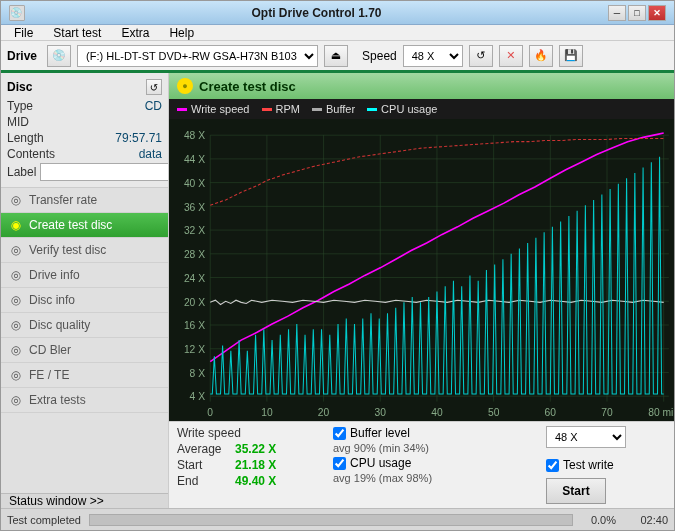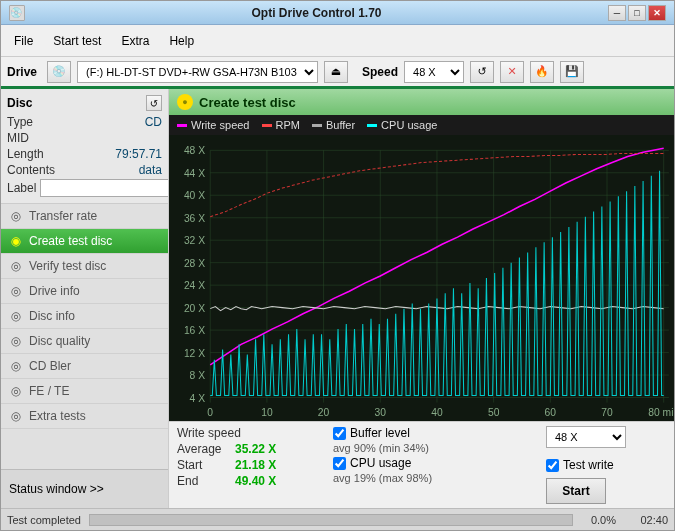--- a/index.html
+++ b/index.html
@@ -56,21 +56,21 @@
     }
     .title-btn.minimize { background: linear-gradient(to bottom, #f0f0f0, #d8d8d8); }
     .title-btn.maximize { background: linear-gradient(to bottom, #f0f0f0, #d8d8d8); }
     .title-btn.close { background: linear-gradient(to bottom, #e05050, #c03030); color: white; }
     .menu-bar {
       background: #f0f0f0;
       padding: 2px 4px;
       display: flex;
       gap: 2px;
       border-bottom: 1px solid #ccc;
-      height: 32px;
+      height: 16px;
       align-items: center;
     }
     .menu-item {
       padding: 2px 8px;
       cursor: pointer;
       border: 1px solid transparent;
       border-radius: 2px;
     }
     .toolbar {
       background: #f0f0f0;
@@ -94,21 +94,21 @@
       min-width: 220px;
     }
     .toolbar-icon-btn {
       width: 24px; height: 22px;
       border: 1px solid #aaa;
       background: linear-gradient(to bottom, #f8f8f8, #e0e0e0);
       cursor: pointer;
       display: flex; align-items: center; justify-content: center;
       font-size: 11px;
     }
-    .speed-label { margin-left: 8px; font-weight: bold; }
+    .speed-label { margin-left: 8px; font-weight: normal; }
     .speed-select {
       height: 22px;
       border: 1px solid #aaa;
       background: white;
       padding: 1px 4px;
       font-size: 11px;
       min-width: 60px;
     }
     .main-area {
       display: flex;
@@ -174,21 +174,21 @@
       background: linear-gradient(to bottom, #50c050, #30a030);
       color: white;
     }
     .nav-item-icon {
       width: 14px; height: 14px;
       flex-shrink: 0;
       display: flex; align-items: center; justify-content: center;
     }
     .nav-item-label { font-size: 12px; }
     .status-window-btn {
-      padding: 12px 8px;
+      padding: 0 8px;
       background: #d8d8d8;
       border-top: 1px solid #bbb;
       cursor: pointer;
       display: flex;
       align-items: center;
       gap: 4px;
       font-size: 12px;
     }
     .content-area {
       flex: 1;

